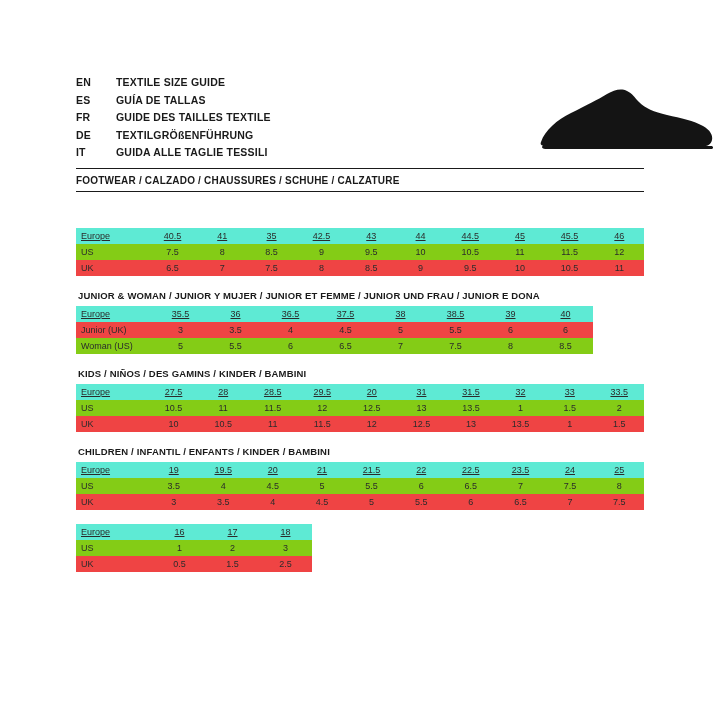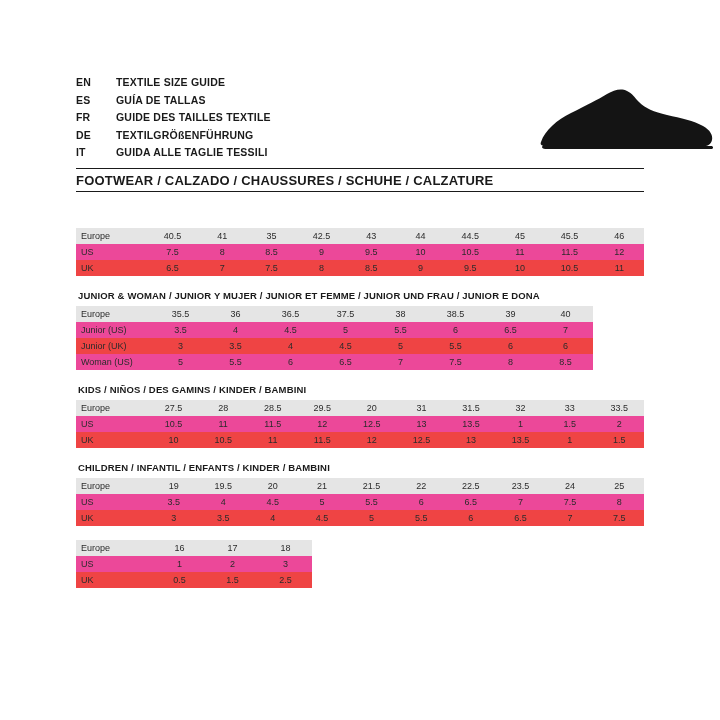--- a/index.html
+++ b/index.html
@@ -62,21 +62,21 @@
     left: 76px;
     top: 168px;
     width: 568px;
     border-top: 1px solid #1a1a1a;
     border-bottom: 1px solid #1a1a1a;
     height: 22px;
     display: flex;
     align-items: center;
   }
   .footwear-bar span {
-    font-size: 13px;
+    font-size: 10px;
     font-weight: bold;
     letter-spacing: 0.2px;
   }
 
   
   .tables {
     position: absolute;
     left: 76px;
     top: 228px;
     width: 568px;
@@ -102,27 +102,28 @@
     line-height: 16px;
     padding: 0;
     text-align: center;
     white-space: nowrap;
   }
   table.size-table td.label {
     text-align: left;
     padding-left: 5px;
   }
   tr.head td {
-    background: #e5e5e5;
+    background: #5eead4;
+    text-decoration: underline;
   }
   tr.band td {
     background: #ef4444;
   }
   tr.plain td {
-    background: #ec4899;
+    background: #84cc16;
   }
 
   
   .w-label { width: 72px; }
   .w-cell  { width: 55px; }
   .w-cell-k { width: 53px; }
   .w-cell-b { width: 53px; }
 </style>
 </head>
 <body>
@@ -223,31 +224,20 @@
           <td class="label w-label">Europe</td>
           <td class="w-cell">35.5</td>
           <td class="w-cell">36</td>
           <td class="w-cell">36.5</td>
           <td class="w-cell">37.5</td>
           <td class="w-cell">38</td>
           <td class="w-cell">38.5</td>
           <td class="w-cell">39</td>
           <td class="w-cell">40</td>
         </tr>
-        <tr class="plain">
-          <td class="label w-label">Junior (US)</td>
-          <td class="w-cell">3.5</td>
-          <td class="w-cell">4</td>
-          <td class="w-cell">4.5</td>
-          <td class="w-cell">5</td>
-          <td class="w-cell">5.5</td>
-          <td class="w-cell">6</td>
-          <td class="w-cell">6.5</td>
-          <td class="w-cell">7</td>
-        </tr>
         <tr class="band">
           <td class="label w-label">Junior (UK)</td>
           <td class="w-cell">3</td>
           <td class="w-cell">3.5</td>
           <td class="w-cell">4</td>
           <td class="w-cell">4.5</td>
           <td class="w-cell">5</td>
           <td class="w-cell">5.5</td>
           <td class="w-cell">6</td>
           <td class="w-cell">6</td>

